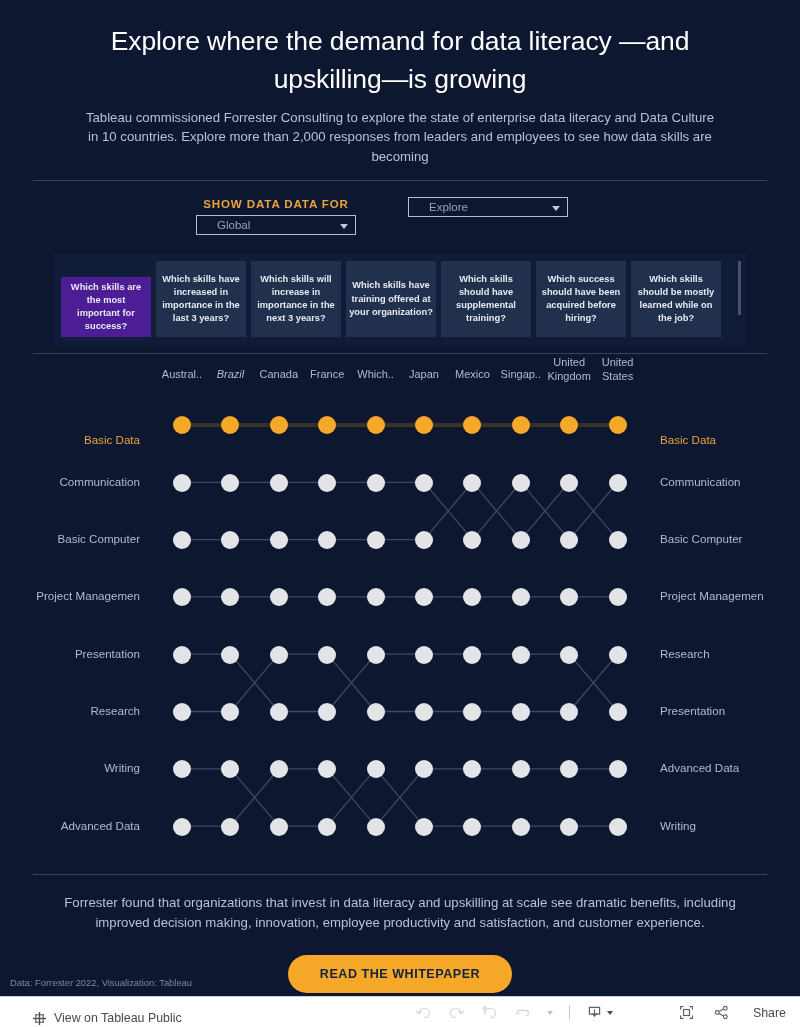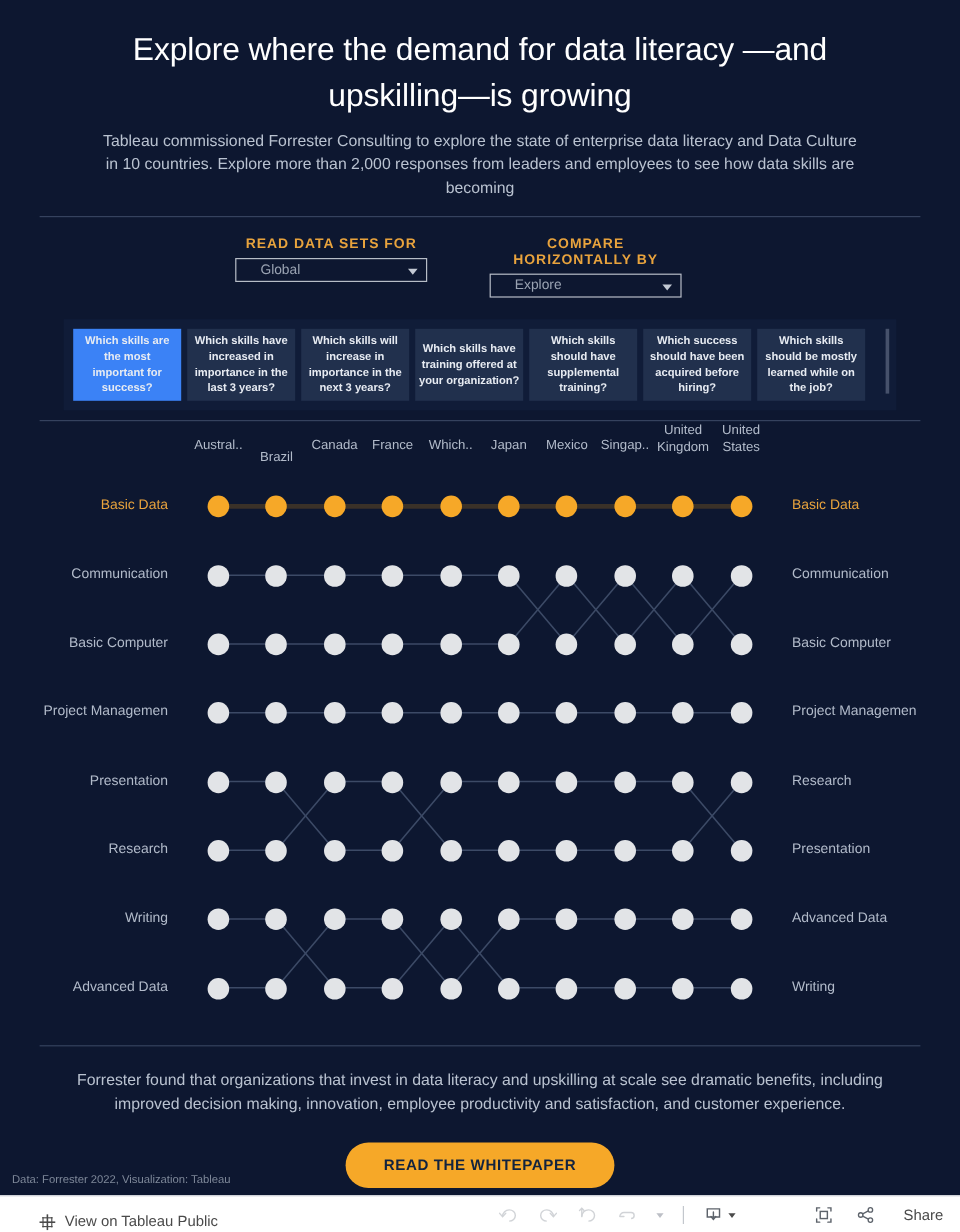--- a/index.html
+++ b/index.html
@@ -72,21 +72,21 @@
     width: 90px; min-height: 54px;
     background: #21304d;
     margin-right: 5px;
     display: flex; align-items: center; justify-content: center;
     text-align: center;
     font-size: 9.3px; font-weight: 700; color: #e7ebf2;
     line-height: 1.42;
     padding: 4px 3px;
     cursor: pointer;
   }
-  .tab.sel-tab { background: #3b82f6; }
+  .tab.sel-tab { background: #4c1d95; margin-top: 16px; }
   .tab-scroll {
     position: absolute; right: 6px; top: 8px;
     width: 3px; height: 54px; background: #46516b;
   }
   .rule2 {
     height: 1px; background: #35425e;
     margin: 8px 33px 0;
   }
 
   
@@ -100,21 +100,21 @@
     line-height: 1.27; font-weight: 400;
     transform: translateX(-50%);
   }
   .rowlab {
     position: absolute;
     font-size: 11.6px; color: #b2bbca; font-weight: 400;
     white-space: nowrap;
   }
   .rowlab.l { right: 660px; text-align: right; }
   .rowlab.r { left: 660px; text-align: left; }
-  .rowlab.hi { color: #e8a33d; }
+  .rowlab.hi { color: #e8a33d; margin-top: 16px; }
   .dot {
     position: absolute;
     width: 18px; height: 18px; border-radius: 50%;
     background: #e2e4e7;
     transform: translate(-50%, -50%);
     cursor: pointer;
   }
   .dot.hi { background: #f6a828; }
   svg.links {
     position: absolute; inset: 0;
@@ -177,28 +177,27 @@
 <div id="viz">
 
   <div class="hdr">
     <h1>Explore where the demand for data literacy —and upskilling—is growing</h1>
     <div class="sub">Tableau commissioned Forrester Consulting to explore the state of enterprise data literacy and Data Culture in 10 countries. Explore more than 2,000 responses from leaders and employees to see how data skills are becoming</div>
   </div>
   <div class="rule"></div>
 
   <div class="filters">
     <div class="filt">
-      <div class="filt-lab">READ DATA SETS FOR</div>
+      <div class="filt-lab">SHOW DATA DATA FOR</div>
       <div class="sel">
         <span class="sel-val">Global</span>
         <span class="caret"></span>
       </div>
     </div>
     <div class="filt">
-      <div class="filt-lab">COMPARE HORIZONTALLY BY</div>
       <div class="sel">
         <span class="sel-val">Explore</span>
         <span class="caret"></span>
       </div>
     </div>
   </div>
 
   <div class="tabwrap">
     <div class="tab sel-tab">Which skills are the most important for success?</div>
     <div class="tab">Which skills have increased in importance in the last 3 years?</div>
@@ -207,21 +206,21 @@
     <div class="tab">Which skills should have supplemental training?</div>
     <div class="tab">Which success should have been acquired before hiring?</div>
     <div class="tab">Which skills should be mostly learned while on the job?</div>
     <div class="tab-scroll"></div>
   </div>
   <div class="rule2"></div>
 
   <div class="chart">
     <div class="colhead" id="colhead">
         <span class="colhead-item" style="left: 182px; top: 14px; width: 56px; white-space: pre-line;">Austral..</span>
-        <span class="colhead-item" style="left: 230.4px; top: 24px; width: 56px; white-space: pre-line;">Brazil</span>
+        <span class="colhead-item" style="left: 230.4px; top: 14px; width: 56px; white-space: pre-line; font-style: italic;">Brazil</span>
         <span class="colhead-item" style="left: 278.8px; top: 14px; width: 56px; white-space: pre-line;">Canada</span>
         <span class="colhead-item" style="left: 327.2px; top: 14px; width: 56px; white-space: pre-line;">France</span>
         <span class="colhead-item" style="left: 375.6px; top: 14px; width: 56px; white-space: pre-line;">Which..</span>
         <span class="colhead-item" style="left: 424px; top: 14px; width: 56px; white-space: pre-line;">Japan</span>
         <span class="colhead-item" style="left: 472.4px; top: 14px; width: 56px; white-space: pre-line;">Mexico</span>
         <span class="colhead-item" style="left: 520.8px; top: 14px; width: 56px; white-space: pre-line;">Singap..</span>
         <span class="colhead-item" style="left: 569.2px; top: 2px; width: 56px; white-space: pre-line;">United
 Kingdom</span>
         <span class="colhead-item" style="left: 617.6px; top: 2px; width: 56px; white-space: pre-line;">United
 States</span>

